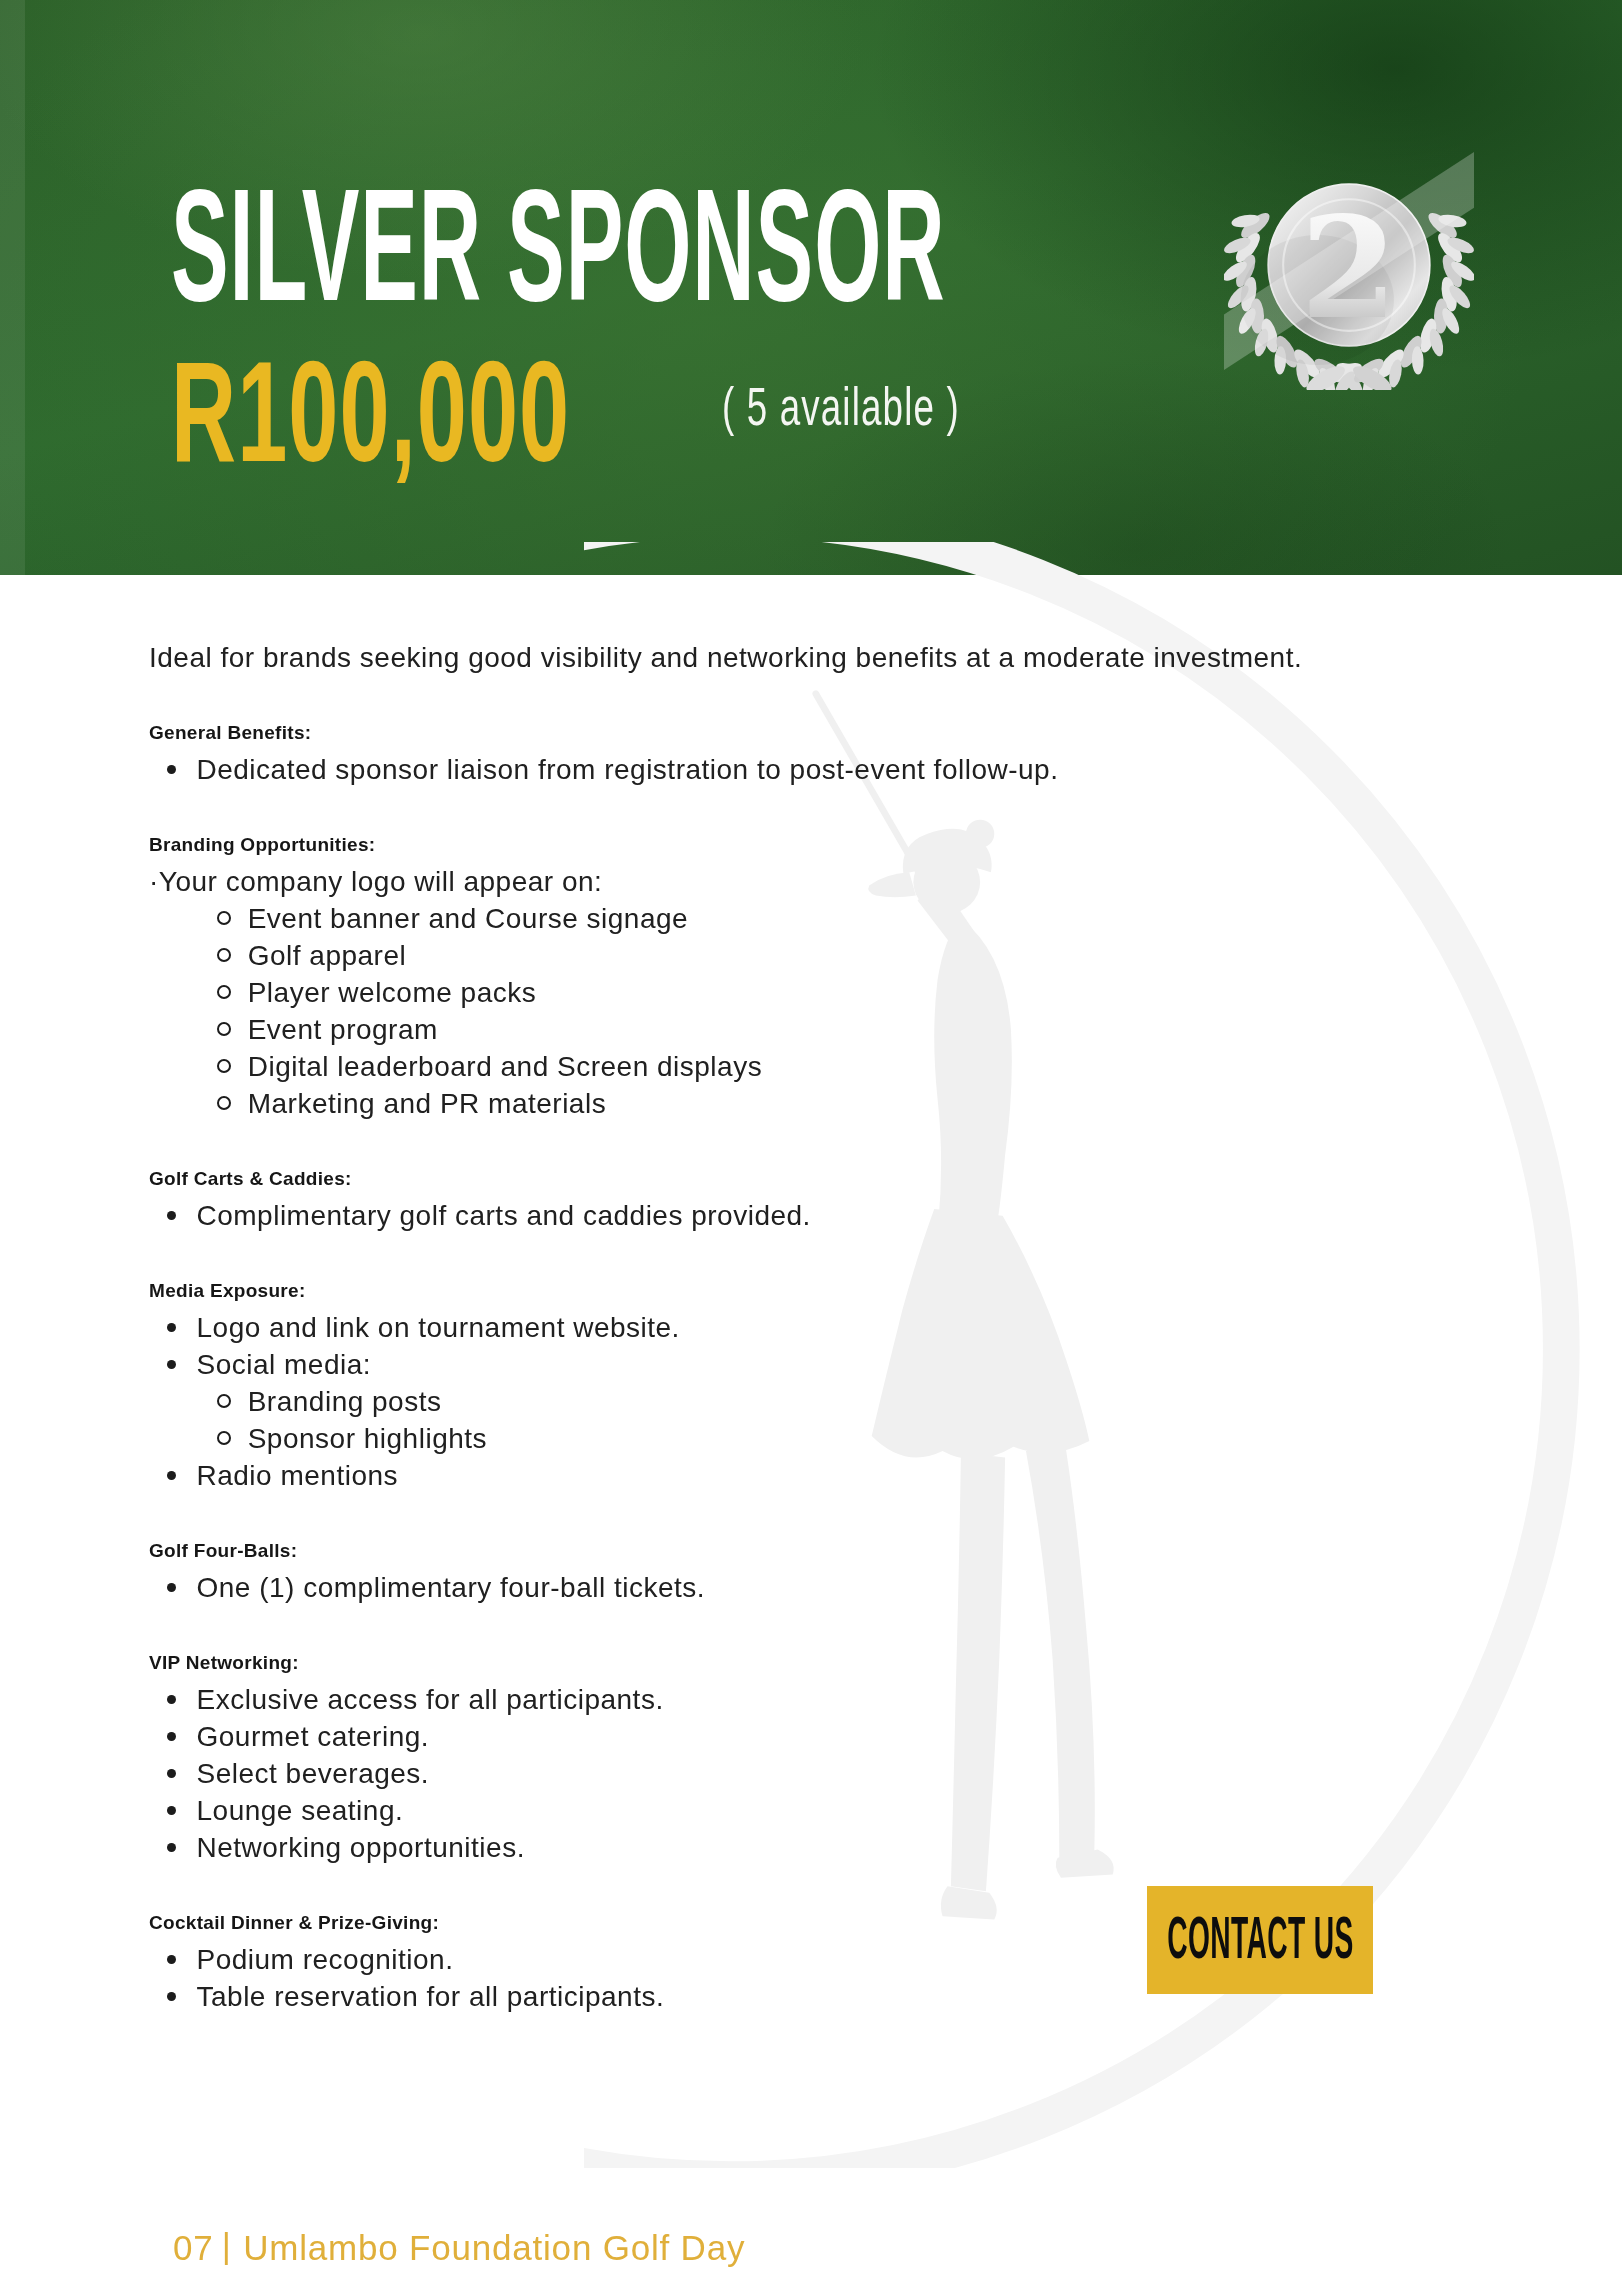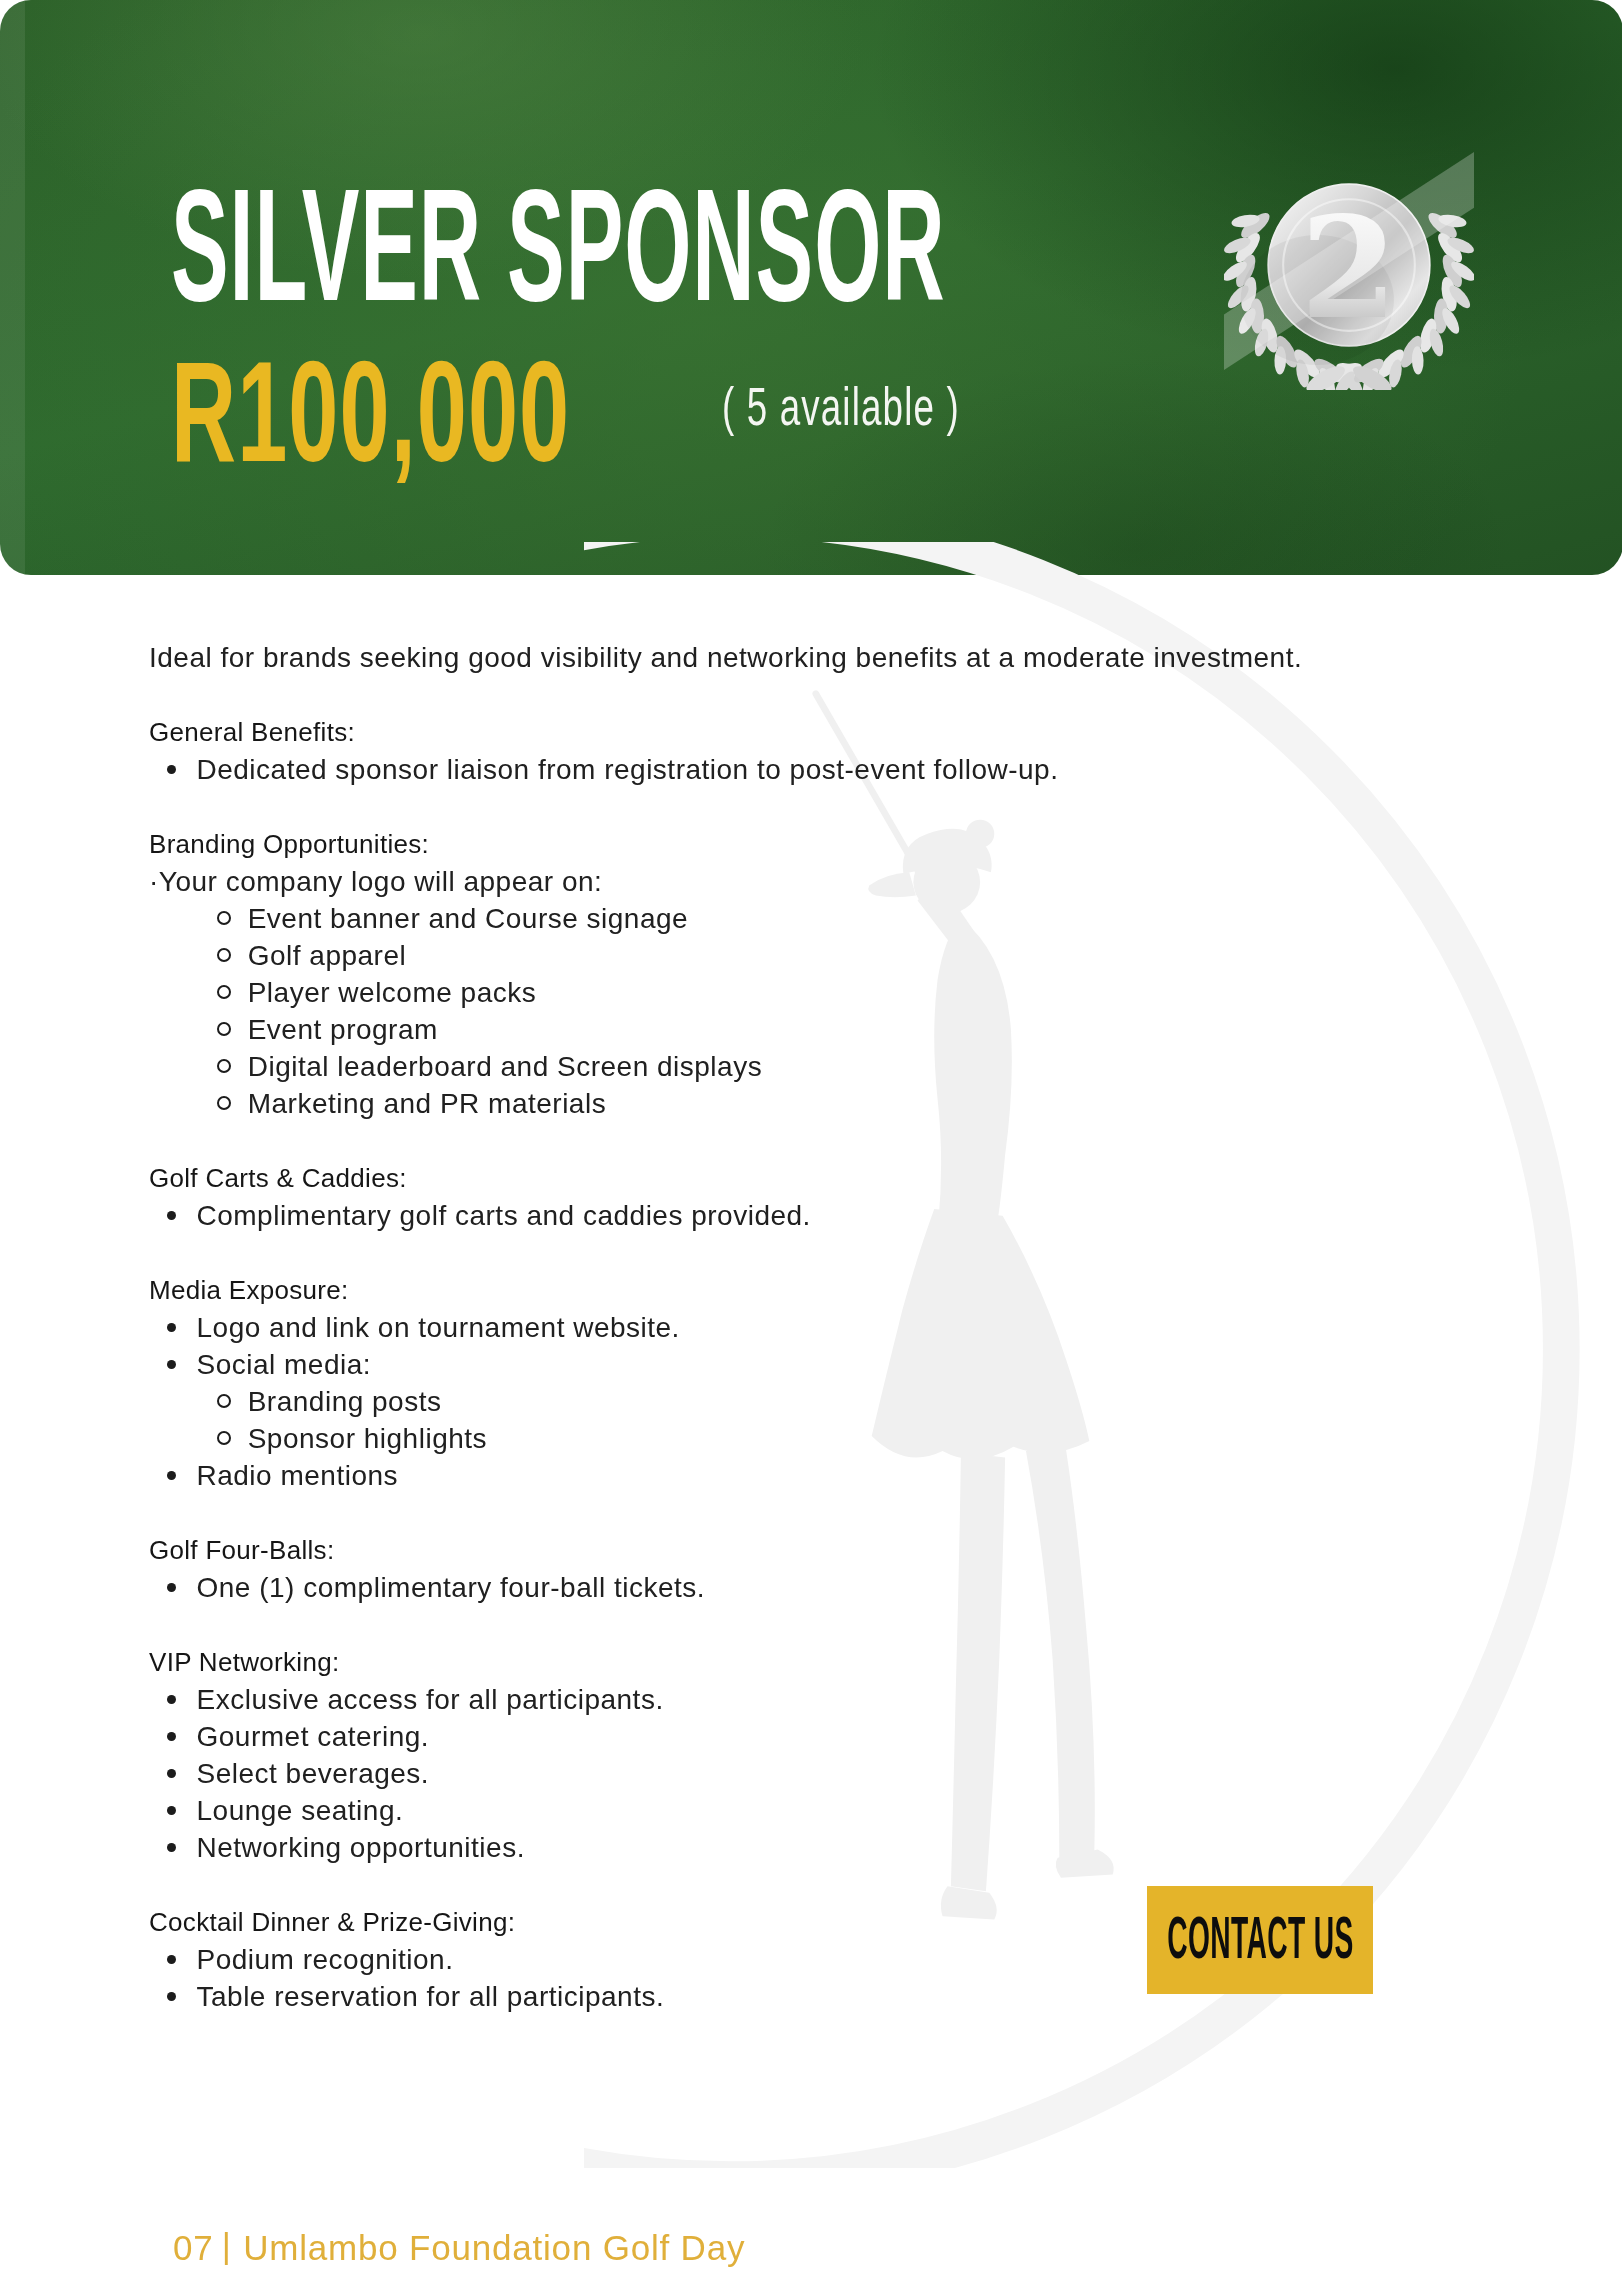--- a/index.html
+++ b/index.html
@@ -6,38 +6,38 @@
   .page{position:relative;width:1623px;height:2295px;background:#fff;overflow:hidden;
         font-family:"Liberation Sans",sans-serif;color:var(--text-dark,#202020);}
 
   
   .header{position:absolute;left:0;top:0;width:1623px;height:575px;
     background:
       radial-gradient(750px 434px at 86% 12%, rgba(8,38,10,0.55), rgba(0,0,0,0) 70%),
       radial-gradient(634px 350px at 26% 6%, rgba(90,140,75,0.40), rgba(0,0,0,0) 70%),
       radial-gradient(1084px 634px at 44% 58%, rgba(62,118,52,0.55), rgba(0,0,0,0) 75%),
       radial-gradient(500px 250px at 70% 95%, rgba(20,60,22,0.45), rgba(0,0,0,0) 75%),
-      linear-gradient(165deg,#2c6129 0%,#2e6a2e 45%,#235223 100%); border-radius: 31px;}
+      linear-gradient(165deg,#2c6129 0%,#2e6a2e 45%,#235223 100%);}
   .header-strip{position:absolute;left:0;top:0;width:25px;height:575px;background:rgba(255,255,255,0.08);}
   .title{position:absolute;left:171px;top:165px;font-size:160px;line-height:1;font-weight:700;
          color:#ffffff;white-space:nowrap;transform:scaleX(0.54);transform-origin:left top;letter-spacing:1.7px;}
   .price{position:absolute;left:171px;top:340px;font-size:143px;line-height:1;font-weight:700;
          color:var(--accent-yellow,#E9B822);white-space:nowrap;transform:scaleX(0.63);transform-origin:left top;letter-spacing:1.7px;}
   .availability{position:absolute;left:722px;top:377px;font-size:54px;line-height:1.1;font-weight:400;
          color:#f4f6f2;white-space:nowrap;transform:scaleX(0.68);transform-origin:left top;letter-spacing:1.7px;}
   .medal{position:absolute;left:1224px;top:140px;width:250px;height:250px;}
 
   
   .watermark{position:absolute;left:584px;top:542px;width:1039px;height:1626px;z-index:1;}
 
   
   .content{position:absolute;left:149px;top:639px;width:1251px;z-index:2;
            font-size:28px;line-height:37px;letter-spacing:0.5px;color:var(--text-dark,#202020);}
   .intro{margin:0;}
-  .heading{font-weight:400;font-size:26px;margin-top:38px;letter-spacing:0.3px;color:#161616;}
+  .heading{font-weight:700;font-size:19px;margin-top:38px;letter-spacing:0.3px;color:#161616;}
   .lead{margin:0;}
   .item{display:flex;align-items:flex-start;}
   .item.l1{padding-left:18.3px;}
   .item.l2{padding-left:68px;}
   .b1{flex:0 0 auto;width:9.2px;height:9.2px;border-radius:50%;background:#1c1c1c;margin:14px 20px 0 0;}
   .b2{flex:0 0 auto;width:10px;height:10px;border-radius:50%;border:2.9px solid #1c1c1c;background:transparent;margin:11px 16.7px 0 0;}
   .itext{flex:0 1 auto;}
 
   
   .contact-btn{position:absolute;left:1147px;top:1886px;width:226px;height:108px;z-index:3;

